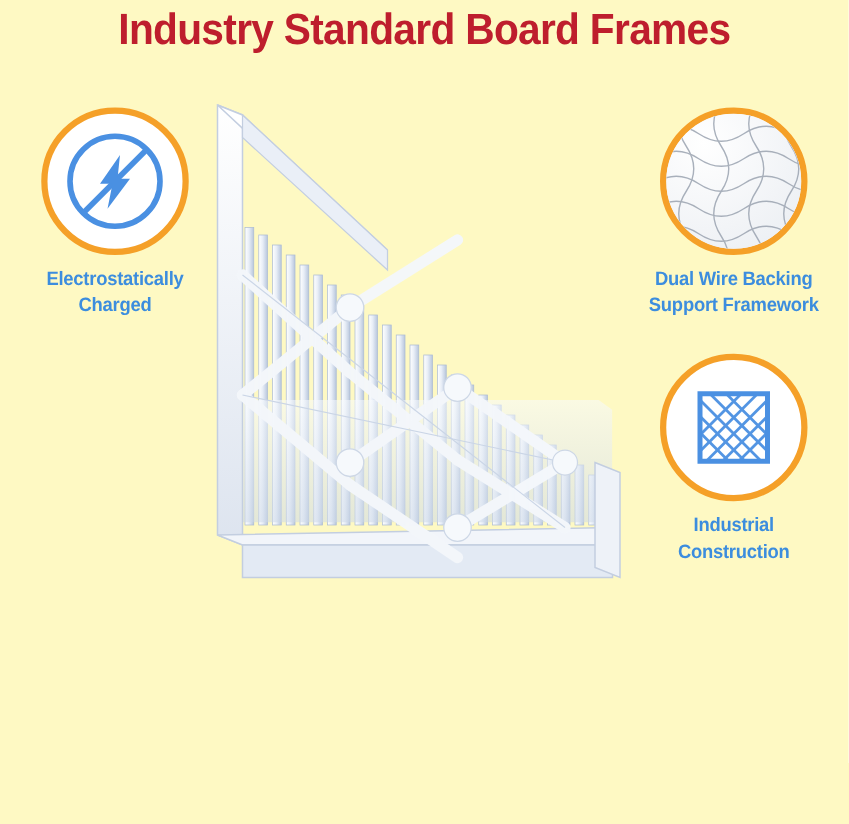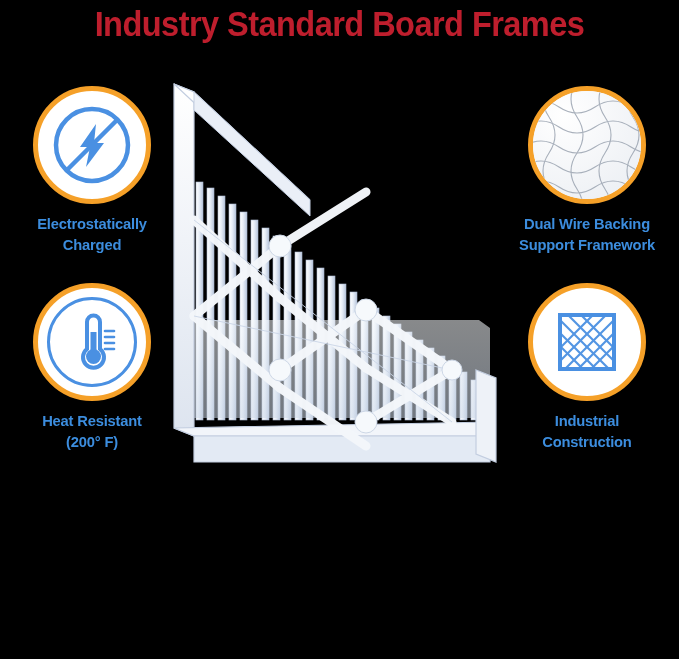--- a/index.html
+++ b/index.html
@@ -12,21 +12,21 @@
     height: 659px;
     overflow: hidden;
     font-family: "Liberation Sans", sans-serif;
     -webkit-font-smoothing: antialiased;
   }
 
   #infographic {
     position: relative;
     width: 679px;
     height: 659px;
-    background: #000000;
+    background: #fef9c3;
   }
 
   
   #page-title {
     position: absolute;
     top: 2px;
     left: 0;
     width: 679px;
     text-align: center;
     color: #BE1E2D;
@@ -153,40 +153,20 @@
         <line x1="29" y1="79" x2="79" y2="29" stroke="#4A90E2" stroke-width="4.5" stroke-linecap="round"></line>
         <path d="M58 33 L42 56 L52 56 L48 76 L66 52 L56 52 Z" fill="#4A90E2"></path>
       </svg>
     </div>
     <div class="feature-label">
       <span>Electrostatically</span>
       <span class="l2">Charged</span>
     </div>
   </div>
 
-  <div class="feature feature-left feat-row2">
-    <div class="badge">
-      <div class="badge-inner-ring"></div>
-      <svg class="badge-svg" viewBox="0 0 108 108">
-        <path d="M49 34 a6.5 6.5 0 0 1 13 0 v27 a10.5 10.5 0 1 1 -13 0 Z" fill="none" stroke="#4A90E2" stroke-width="4"></path>
-        <circle cx="55.5" cy="68.5" r="7.5" fill="#4A90E2"></circle>
-        <rect x="52.5" y="44" width="6" height="24" fill="#4A90E2"></rect>
-        <g stroke="#4A90E2" stroke-width="2.6" stroke-linecap="round">
-          <line x1="67" y1="43" x2="76" y2="43"></line>
-          <line x1="67" y1="49" x2="76" y2="49"></line>
-          <line x1="67" y1="55" x2="76" y2="55"></line>
-          <line x1="67" y1="61" x2="76" y2="61"></line>
-        </g>
-      </svg>
-    </div>
-    <div class="feature-label">
-      <span>Heat Resistant</span>
-      <span class="l2">(200° F)</span>
-    </div>
-  </div>
 
   <div class="feature feature-right feat-row1">
     <div class="badge mesh-badge">
       <div class="mesh-fill">
         <svg viewBox="0 0 108 108" width="108" height="108">
           <g stroke="#9aa3b0" stroke-width="1.1" fill="none" opacity="0.85">
             <path d="M-10 16 Q 8 4 26 16 Q 44 28 62 16 Q 80 4 98 16 Q 116 28 134 16"></path>
             <path d="M-10 36 Q 8 24 26 36 Q 44 48 62 36 Q 80 24 98 36 Q 116 48 134 36"></path>
             <path d="M-10 56 Q 8 44 26 56 Q 44 68 62 56 Q 80 44 98 56 Q 116 68 134 56"></path>
             <path d="M-10 76 Q 8 64 26 76 Q 44 88 62 76 Q 80 64 98 76 Q 116 88 134 76"></path>

